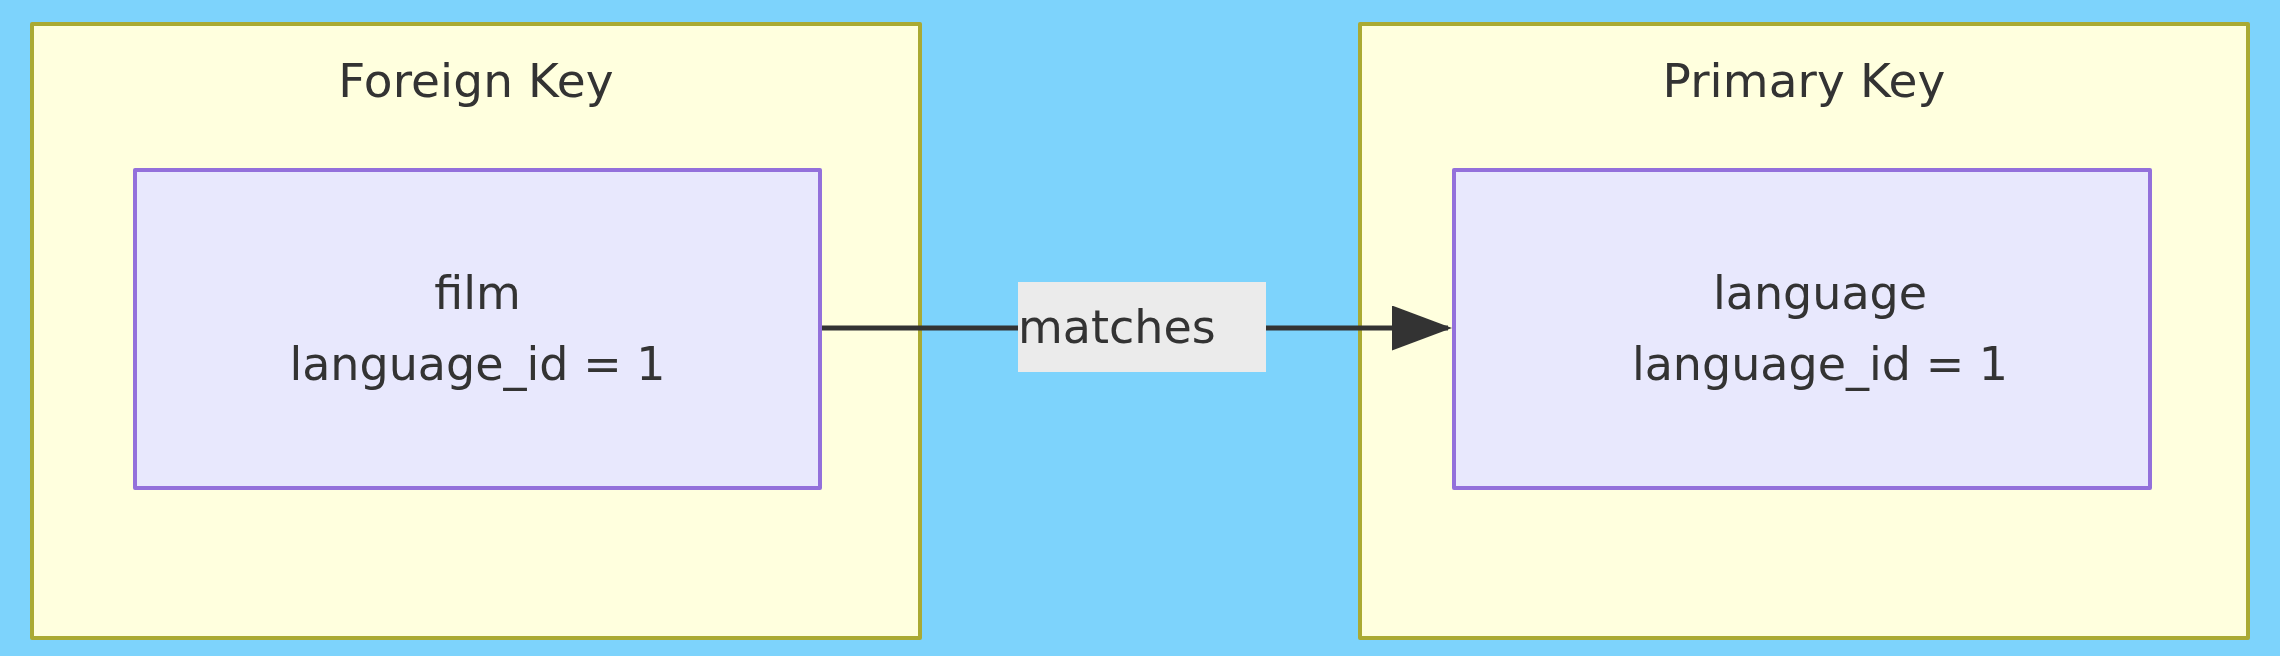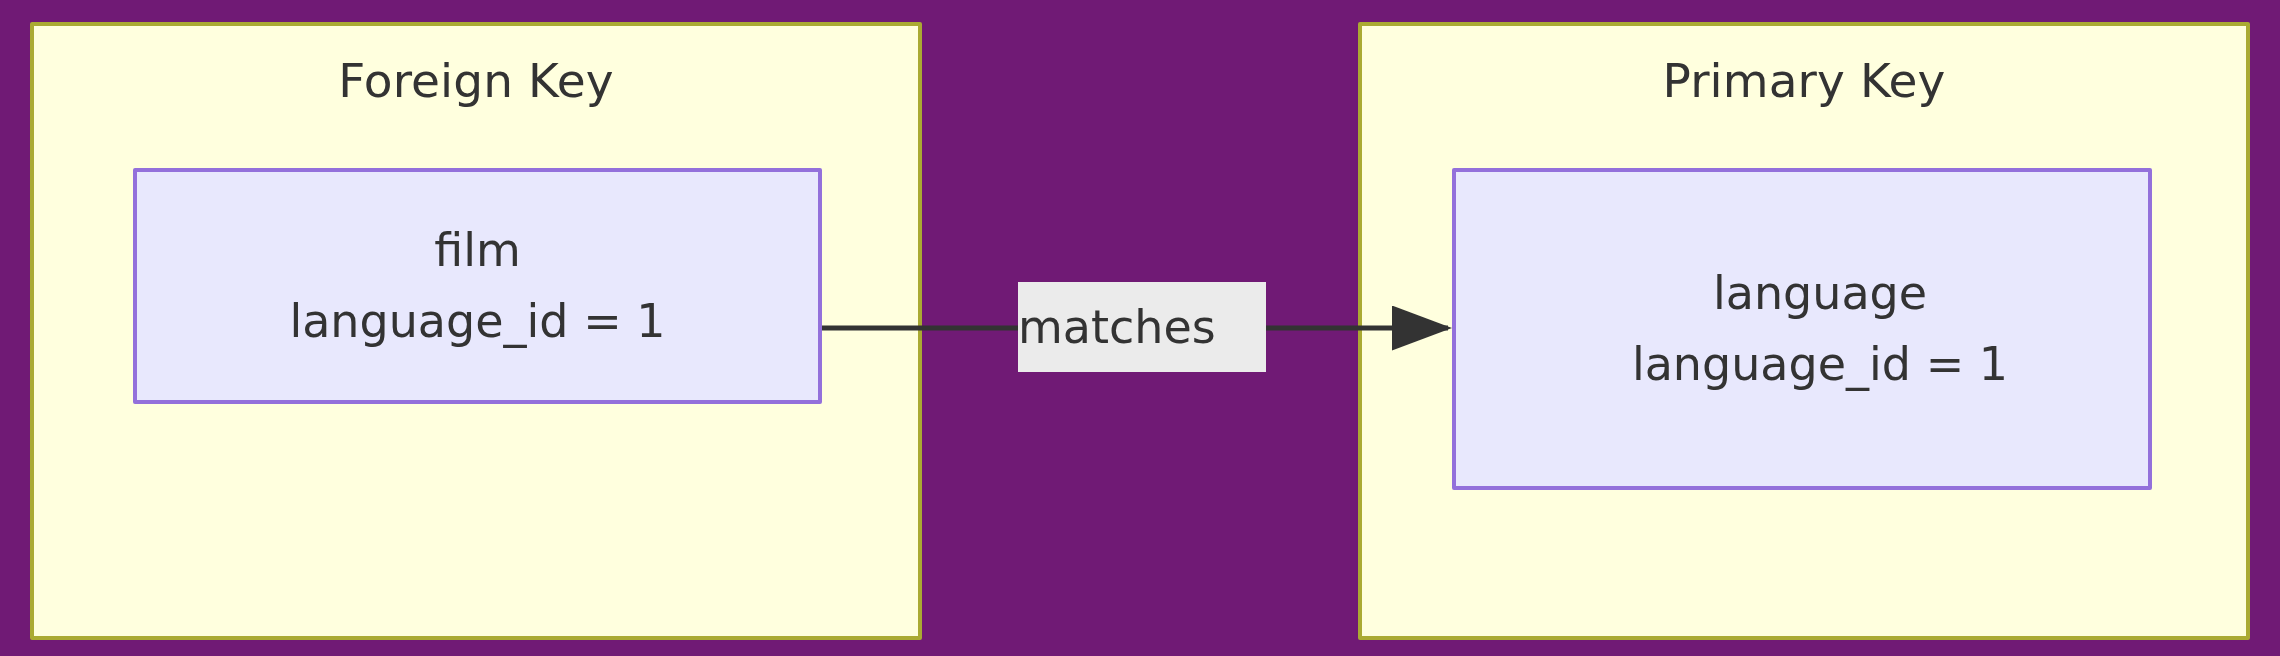--- a/index.html
+++ b/index.html
@@ -9,21 +9,21 @@
     background: #ffffff;
   }
   body {
     font-family: "DejaVu Sans", "Liberation Sans", sans-serif;
   }
 
   #diagram-canvas {
     position: relative;
     width: 2280px;
     height: 656px;
-    background: #701a75;
+    background: #7dd3fc;
     overflow: hidden;
   }
 
   
   .cluster {
     position: absolute;
     box-sizing: border-box;
     background: #ffffde;
     border: 4px solid #aaaa33;
     border-radius: 2px;
@@ -64,21 +64,21 @@
     display: flex;
     flex-direction: column;
     align-items: center;
     justify-content: center;
     gap: 22px;
   }
   #node-film {
     left: 133px;
     top: 168px;
     width: 689px;
-    height: 236px;
+    height: 322px;
   }
   #node-language {
     left: 1452px;
     top: 168px;
     width: 700px;
     height: 322px;
     padding-left: 36px;
   }
   .node-line {
     font-size: 46px;

